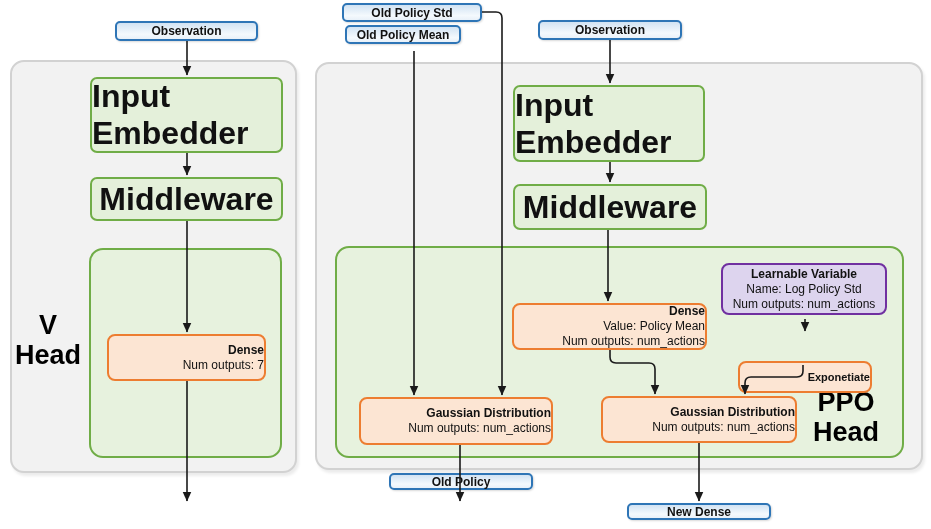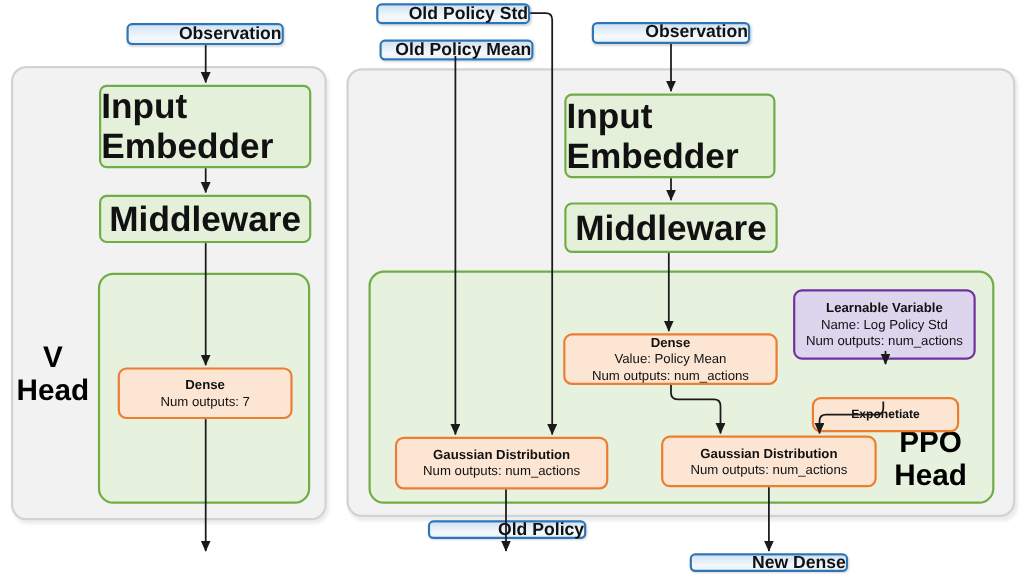--- a/index.html
+++ b/index.html
@@ -21,36 +21,36 @@
                 font-weight:bold; font-size:32px; color:#111; }
   #ie-l { left:90px;  top:77px;  width:193px; height:76px; }
   #mw-l { left:90px;  top:177px; width:193px; height:44px; }
   #ie-r { left:513px; top:85px;  width:192px; height:77px; }
   #mw-r { left:513px; top:184px; width:194px; height:46px; }
 
   .node-small { position:absolute; border-radius:8px; display:flex; flex-direction:column;
                 align-items:center; justify-content:center; font-size:12px; line-height:15px;
                 color:#111; text-align:center; white-space:nowrap; }
   .node-title { font-weight:bold; }
-  .orange { background:#fce5d3; border:2.5px solid #ed7d31; }
+  .orange { background:#fce5d3; border:2.5px solid #ed7d31;align-items:flex-end; }
   .purple { background:#ddd4ee; border:2.5px solid #7030a0; }
   #dense-l   { left:107px; top:334px; width:159px; height:47px; }
   #dense-r   { left:512px; top:303px; width:195px; height:47px; }
-  #learnable { left:721px; top:263px; width:166px; height:64px; }
+  #learnable { left:721px; top:263px; width:166px; height:52px; }
   #expo      { left:738px; top:333px; width:134px; height:32px; font-size:11px;margin-top:28px; }
   #gauss-old { left:359px; top:397px; width:194px; height:48px; }
   #gauss-new { left:601px; top:396px; width:196px; height:47px; }
 
   .io { position:absolute; background:linear-gradient(180deg,#d2e3f3 0%, #f4f9fd 70%, #e9f1f9 100%);
         border:2.5px solid #2e75b6; border-radius:5px; display:flex; align-items:center;
-        justify-content:flex-end; font-weight:bold; font-size:16px; color:#111;
+        justify-content:center; font-weight:bold; font-size:12px; color:#111;
         box-shadow:1px 1px 2px rgba(0,0,0,0.15); white-space:nowrap; }
   #obs-l      { left:115px; top:21px;  width:143px; height:20px; }
   #ops        { left:342px; top:3px;   width:140px; height:19px; }
-  #opm        { left:345px; top:36px;  width:140px; height:19px; }
+  #opm        { left:345px; top:25px;  width:116px; height:19px; }
   #obs-r      { left:538px; top:20px;  width:144px; height:20px; }
   #state-value{ left:115px; top:503px; width:144px; height:18px; }
   #old-policy { left:389px; top:473px; width:144px; height:17px; }
   #new-policy { left:627px; top:503px; width:144px; height:17px; }
 
   .head-label { position:absolute; font-weight:bold; font-size:27px; line-height:30px;
                 color:#000; text-align:center; }
   #vhead-label   { left:13px;  top:310px; width:70px; }
   #ppohead-label { left:801px; top:387px; width:90px; }
 

